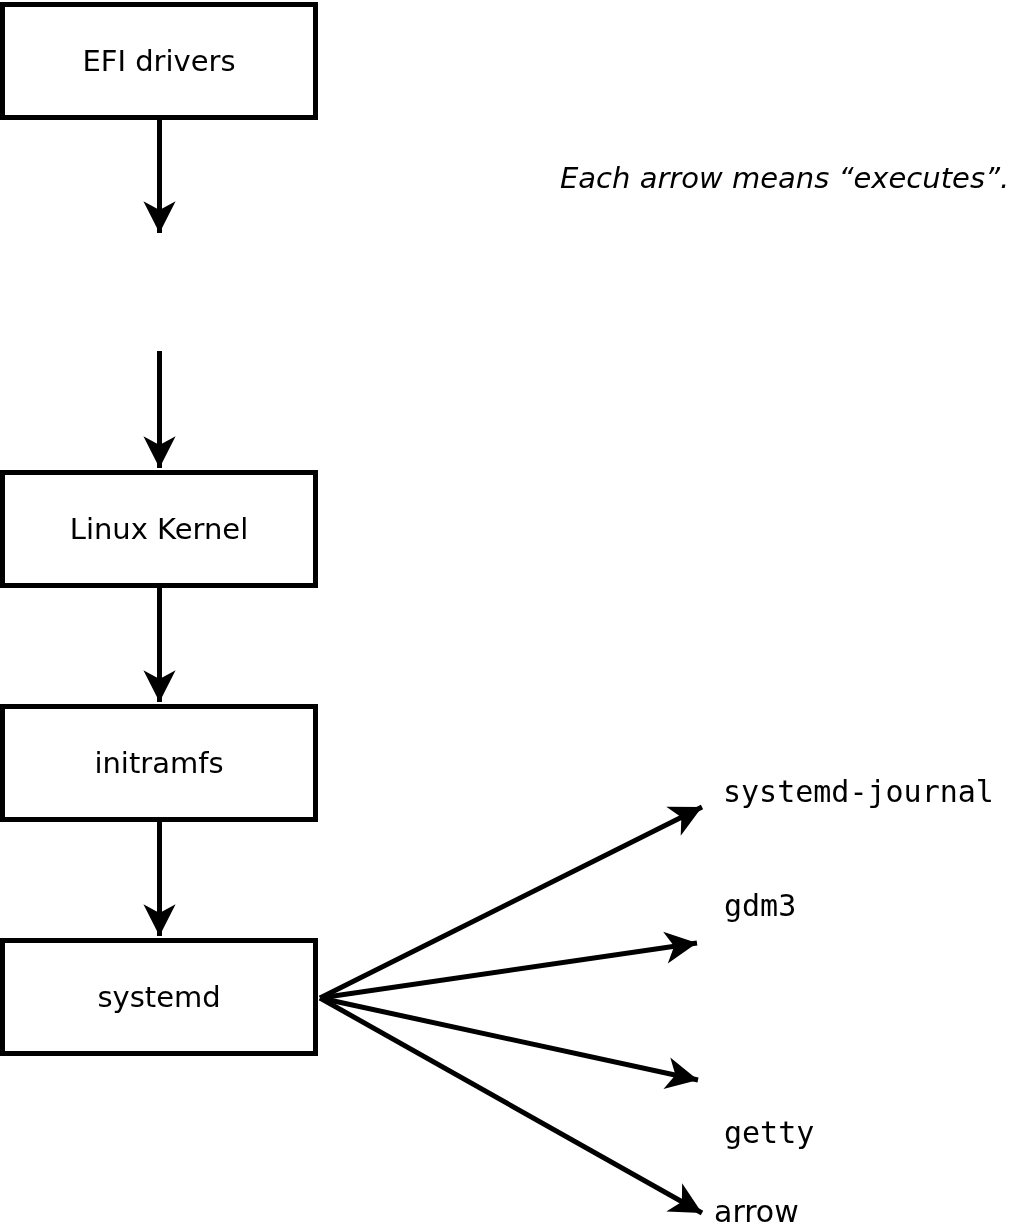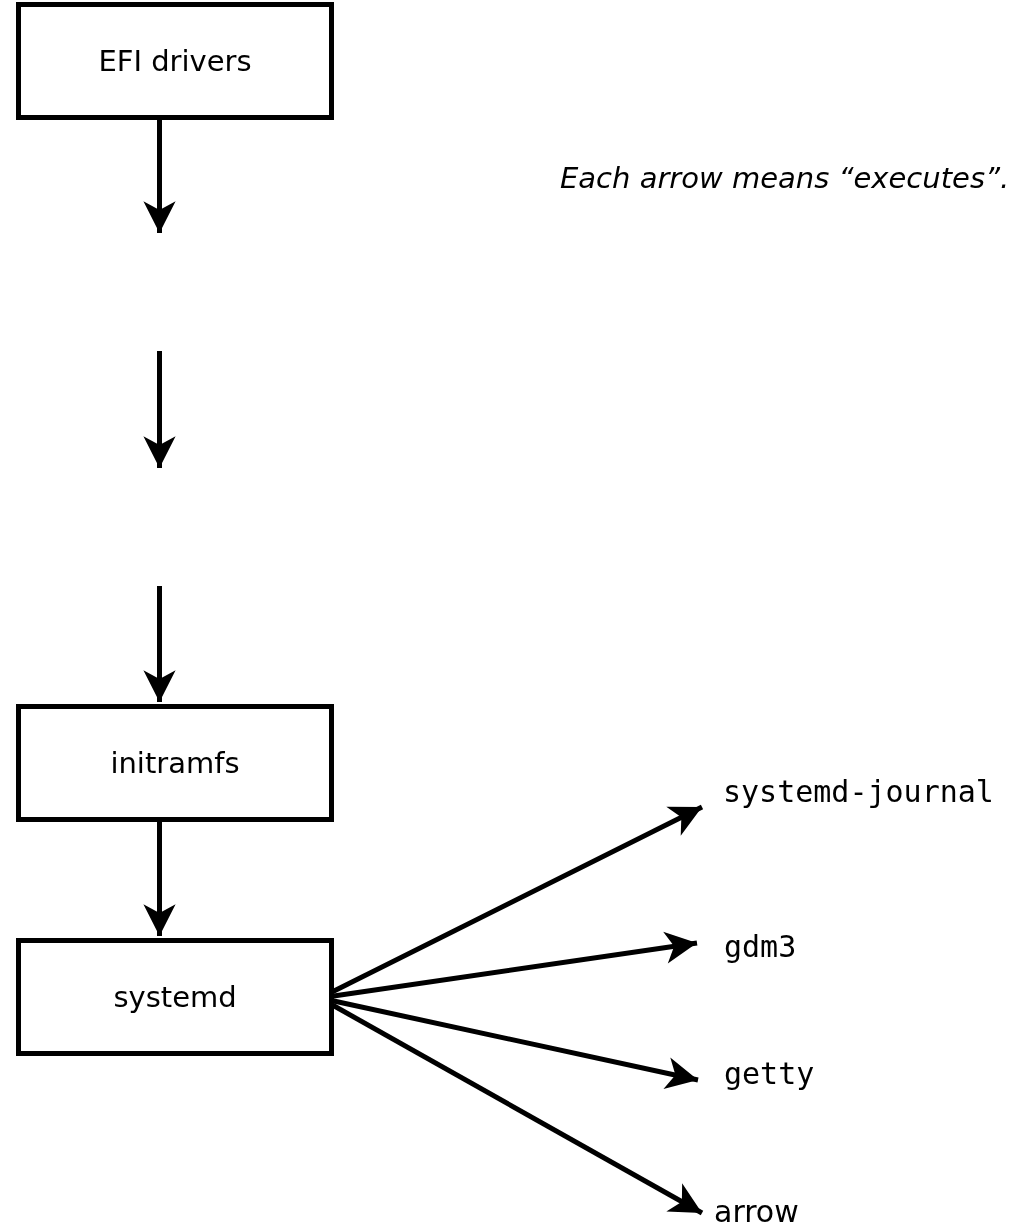--- a/index.html
+++ b/index.html
@@ -21,21 +21,20 @@
     position: absolute;
     left: 0;
     width: 318px;
     height: 118px;
     box-sizing: border-box;
     background: #ffffff;
     border: 5px solid #000000;
     display: flex;
     align-items: center;
     justify-content: center;
-    margin-left: 16px;
   }
   .node-label {
     font-size: 29px;
     line-height: 1;
     white-space: nowrap;
   }
   .annotation {
     position: absolute;
     left: 560px;
     top: 163px;
@@ -74,27 +73,30 @@
 
     <line x1="320" y1="998" x2="702" y2="807" stroke="#000000" stroke-width="5" marker-end="url(#ah)"></line>
     <line x1="320" y1="998" x2="697" y2="943" stroke="#000000" stroke-width="5" marker-end="url(#ah)"></line>
     <line x1="320" y1="998" x2="698" y2="1080" stroke="#000000" stroke-width="5" marker-end="url(#ah)"></line>
     <line x1="320" y1="998" x2="702" y2="1213" stroke="#000000" stroke-width="5" marker-end="url(#ah)"></line>
   </svg>
 
   <div class="node" style="top:2px">
     <span class="node-label">EFI drivers</span>
   </div>
+  <div class="node" style="top:470px">
+    <span class="node-label">Linux Kernel</span>
+  </div>
   <div class="node" style="top:704px">
     <span class="node-label">initramfs</span>
   </div>
   <div class="node" style="top:938px">
     <span class="node-label">systemd</span>
   </div>
 
   <div class="annotation">Each arrow means “executes”.</div>
 
   <div class="target-label" style="left:723px; top:777px">systemd-journal</div>
-  <div class="target-label" style="left:724px; top:932px">gdm3</div>
-  <div class="target-label" style="left:724px; top:1059px">getty</div>
+  <div class="target-label" style="left:724px; top:891px">gdm3</div>
+  <div class="target-label" style="left:724px; top:1118px">getty</div>
   <div class="target-label sans" style="left:714px; top:1197px">arrow</div>
 
 </div>
 
 </body></html>

